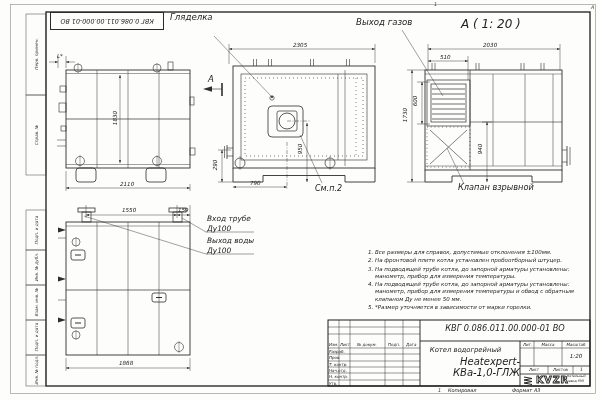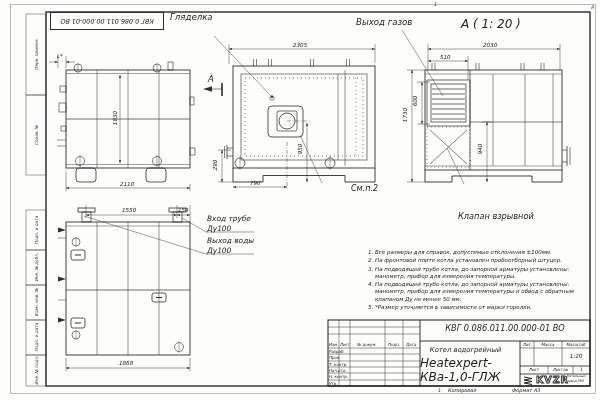--- a/index.html
+++ b/index.html
@@ -295,22 +295,22 @@
 <div class="mlab" style="left:36px;top:135px;">Справ. №</div>
 <div class="mlab" style="left:36px;top:230px;">Подп. и дата</div>
 <div class="mlab" style="left:36px;top:267px;">Инв. № дубл.</div>
 <div class="mlab" style="left:36px;top:302px;">Взам. инв. №</div>
 <div class="mlab" style="left:36px;top:337px;">Подп. и дата</div>
 <div class="mlab" style="left:36px;top:370px;">Инв. № подл.</div>
 
 <div class="txt lab" style="left:170px;top:12px;">Гляделка</div>
 <div class="txt lab" style="left:348px;top:17px;margin-left:8px;">Выход газов</div>
 <div class="txt lab" style="left:461px;top:17px;font-size:12px;">А ( 1: 20 )</div>
-<div class="txt lab" style="left:458px;top:182px;font-size:8.2px;margin-top:29px;">Клапан взрывной</div>
-<div class="txt lab" style="left:315px;top:184px;font-size:8px;margin-left:36px;">См.п.2</div>
+<div class="txt lab" style="left:458px;top:182px;font-size:8.2px;">Клапан взрывной</div>
+<div class="txt lab" style="left:315px;top:184px;font-size:8px;">См.п.2</div>
 <div class="txt lab" style="left:208px;top:74px;">А</div>
 <div class="txt" style="left:207px;top:214px;font-size:7.4px;">Вход трубе</div>
 <div class="txt" style="left:207px;top:224px;font-size:7.4px;">Ду100</div>
 <div class="txt" style="left:207px;top:236px;font-size:7.4px;">Выход воды</div>
 <div class="txt" style="left:207px;top:246px;font-size:7.4px;">Ду100</div>
 
 <div class="txt dim" style="left:57px;top:53px;">L*</div>
 <div class="txt dimr" style="left:108px;top:115px;">1830</div>
 <div class="txt dim" style="left:120px;top:181px;">2110</div>
 
@@ -332,21 +332,21 @@
 <div class="note-box">
   <div>1. Все размеры для справок, допустимые отклонения ±100мм.</div>
   <div>2. На фронтовой плите котла установлен пробоотборный штуцер.</div>
   <div>3. На подводящей трубе котла, до запорной арматуры установлены: манометр, прибор для измерения температуры.</div>
   <div>4. На подводящей трубе котла, до запорной арматуры установлены: манометр, прибор для измерения температуры и обвод с обратным клапаном Ду не менее 50 мм.</div>
   <div>5. *Размер уточняется в зависимости от марки горелки.</div>
 </div>
 
 <div class="tb" style="left:420px;top:323px;width:170px;text-align:center;font-size:8.2px;">КВГ 0.086.011.00.000-01 ВО</div>
 <div class="tb" style="left:420px;top:346px;width:91px;text-align:center;font-size:6.8px;">Котел водогрейный</div>
-<div class="tb" style="left:420px;top:356px;width:100px;text-align:left;font-size:12px;">Heatexpert-КВа-1,0-ГЛЖ</div>
+<div class="tb" style="left:420px;top:356px;width:100px;text-align:right;font-size:10px;">Heatexpert-КВа-1,0-ГЛЖ</div>
 <div class="tb" style="left:329px;top:342px;font-size:4px;">Изм.</div>
 <div class="tb" style="left:340px;top:342px;font-size:4px;">Лист</div>
 <div class="tb" style="left:357px;top:342px;font-size:4px;">№ докум.</div>
 <div class="tb" style="left:388px;top:342px;font-size:4px;">Подп.</div>
 <div class="tb" style="left:406px;top:342px;font-size:4px;">Дата</div>
 <div class="tb" style="left:329px;top:348.5px;font-size:4px;">Разраб.</div>
 <div class="tb" style="left:329px;top:355px;font-size:4px;">Пров.</div>
 <div class="tb" style="left:329px;top:361.5px;font-size:4px;">Т. контр.</div>
 <div class="tb" style="left:329px;top:367.5px;font-size:4px;">Нач.отд.</div>
 <div class="tb" style="left:329px;top:374px;font-size:4px;">Н. контр.</div>

